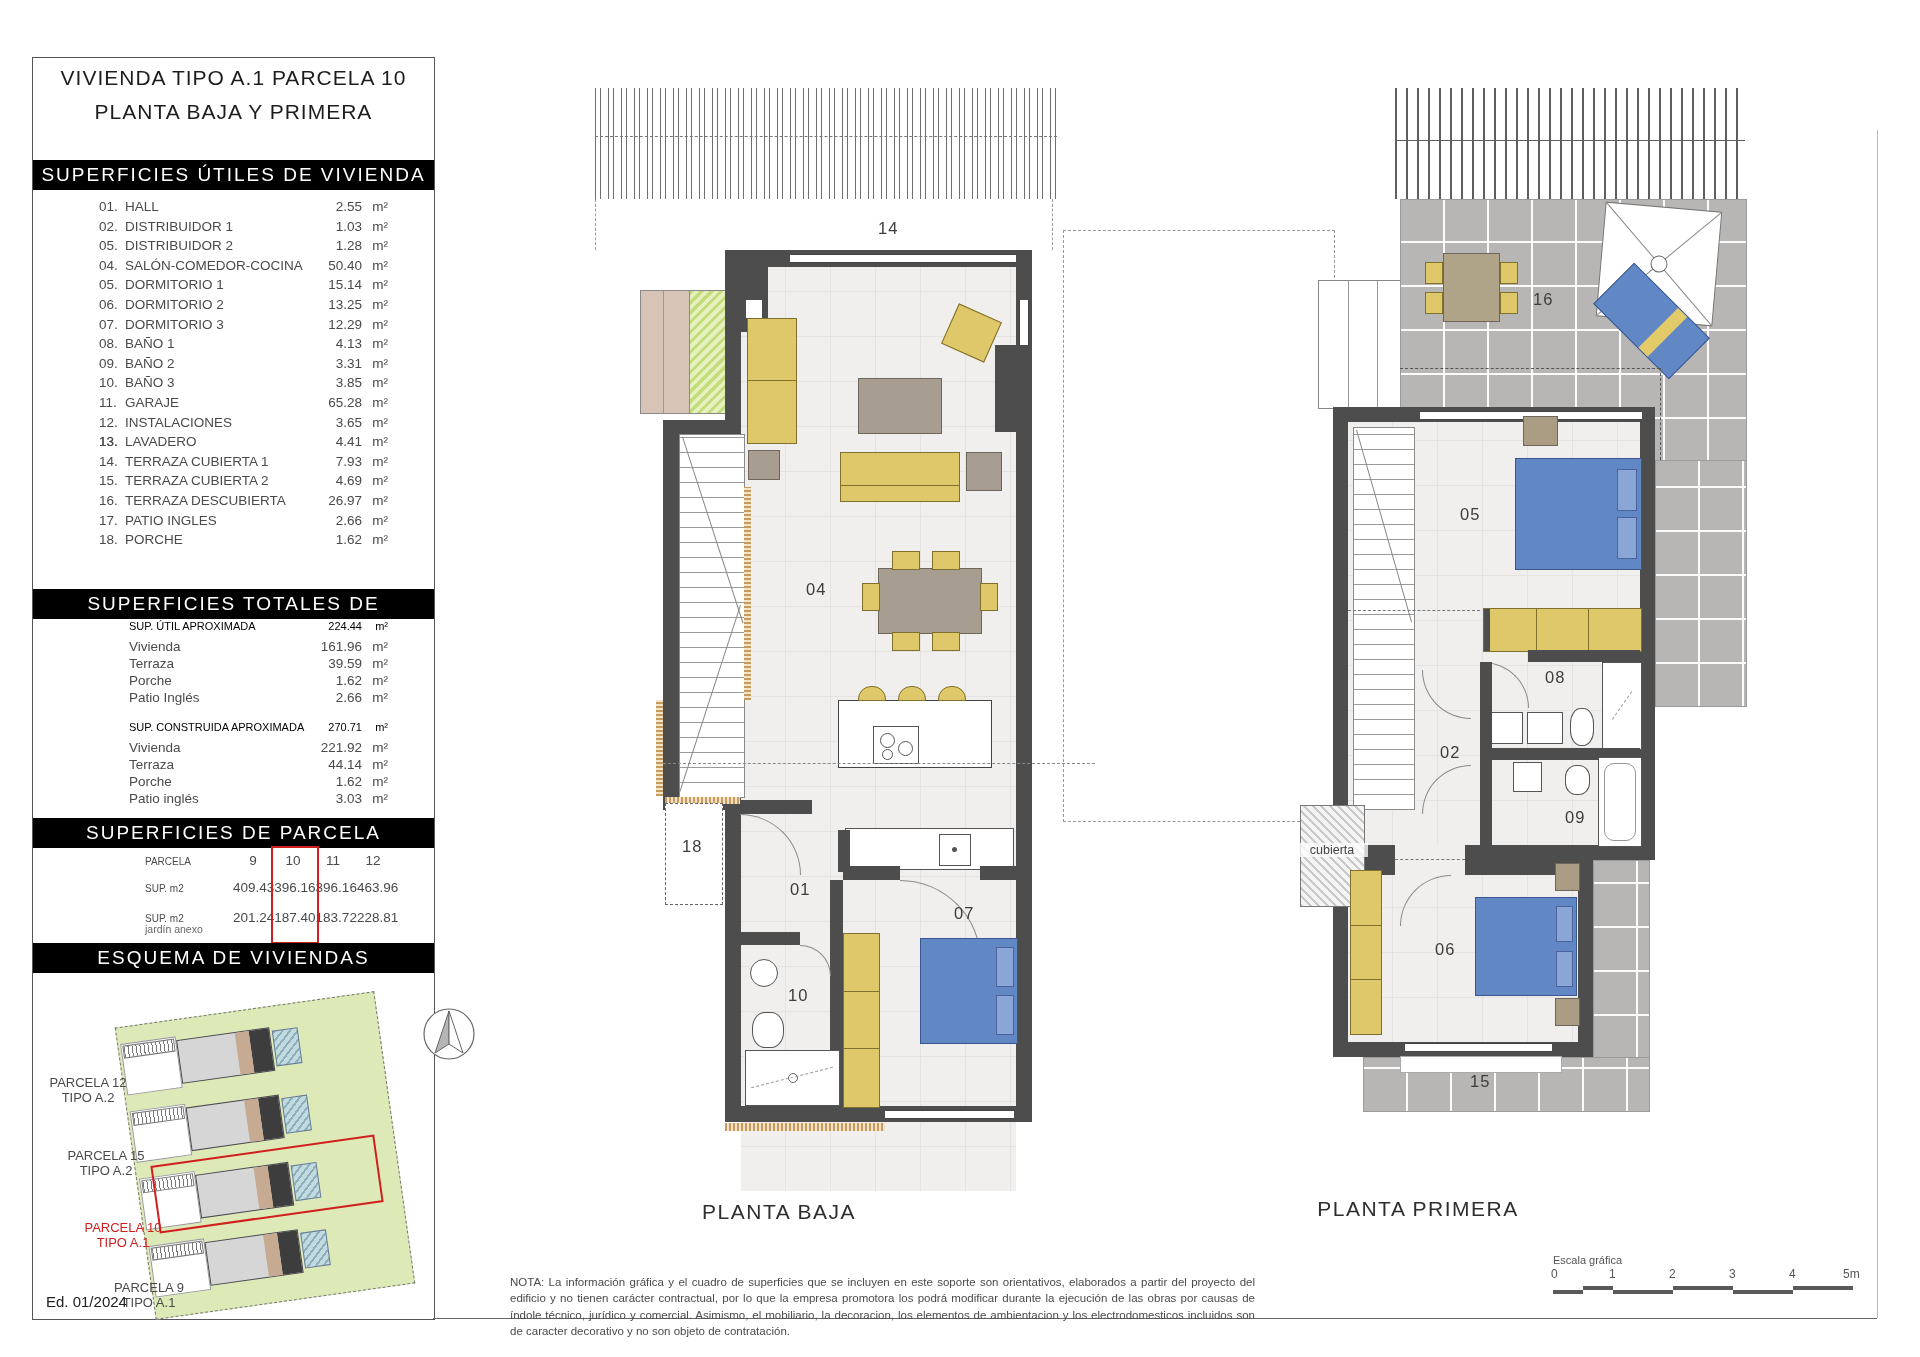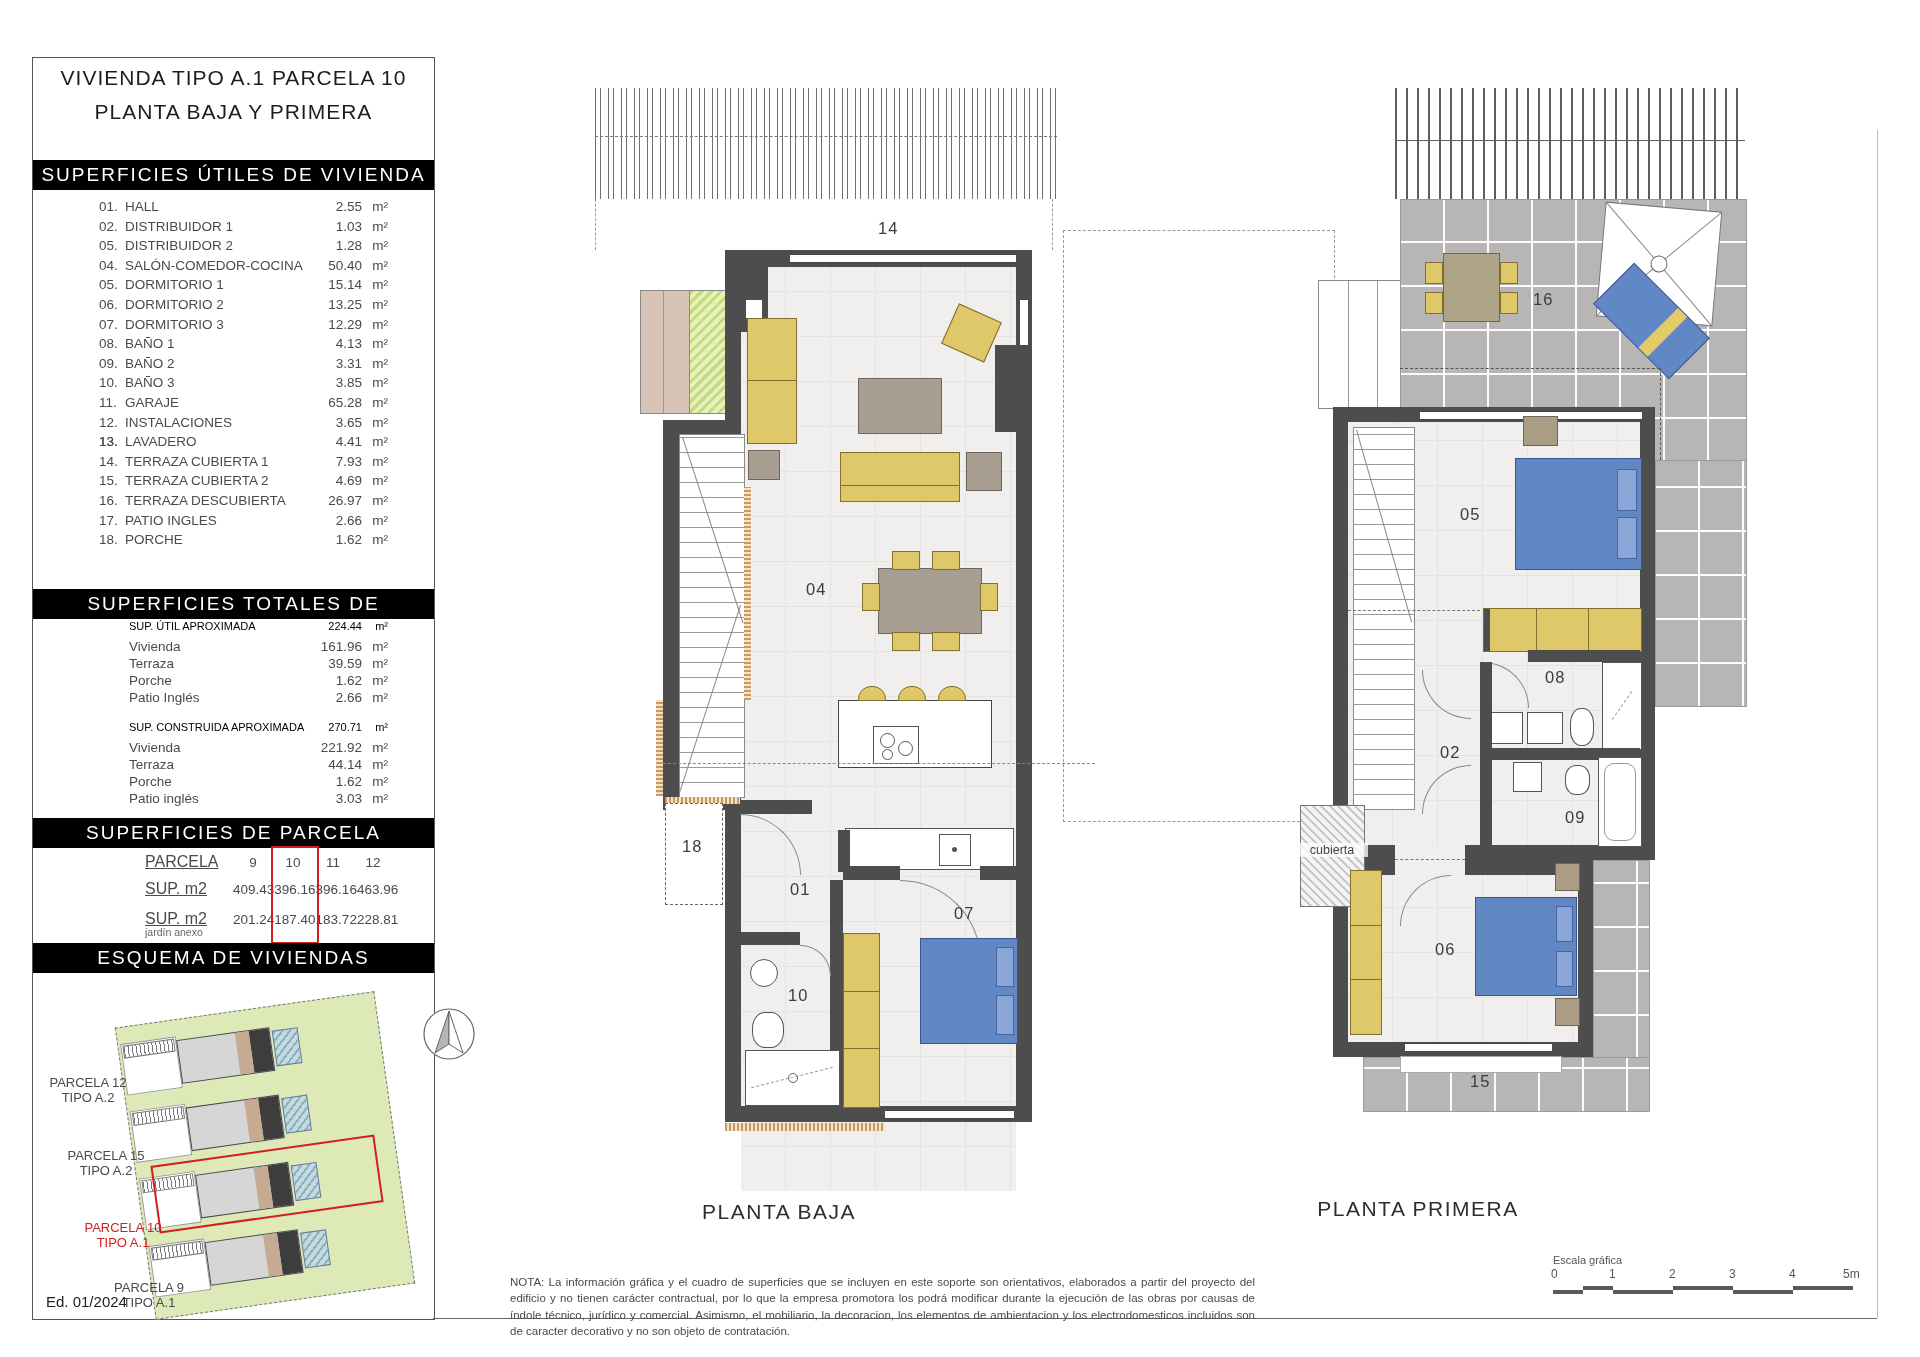--- a/index.html
+++ b/index.html
@@ -14,21 +14,21 @@
   .rows{position:absolute;left:0;right:0;}
   .srow{display:flex;align-items:baseline;height:19.6px;padding:0 46px 0 66px;font-size:13.5px;color:#4a4a4a;}
   .sn{flex:0 0 26px;}
   .sl{flex:1;}
   .sv{flex:0 0 46px;text-align:right;}
   .su{flex:0 0 26px;text-align:right;}
   .trow{display:flex;align-items:baseline;height:17px;padding:0 46px 0 96px;font-size:13.5px;color:#4a4a4a;}
   .trow .sl{flex:1;}
   .trow.b{font-weight:normal;color:#000000;font-size:11px;height:19px;}
   .prow{display:flex;align-items:baseline;padding-left:112px;font-size:14px;color:#4a4a4a;}
-  .prow .plab{flex:0 0 88px;font-size:16px;text-decoration:underline;}
+  .prow .plab{flex:0 0 88px;font-size:10px;}
   .prow .pc{flex:0 0 40px;text-align:center;font-size:13.5px;}
   .psub{font-size:10.5px;color:#666;margin-top:-2px;padding-left:112px;}
   .redbox{position:absolute;border:2.5px solid #d01f1f;background:transparent;}
   .ed{position:absolute;left:13px;top:1235px;font-size:15px;color:#222;}
   
   .esq{position:absolute;left:0;top:938px;right:0;height:315px;}
   .site{position:absolute;left:101px;top:12px;width:260px;height:293px;background:#dde9b6;
         border:1px dashed #777;transform:rotate(-8deg);}
   .unit{position:absolute;left:0;width:100%;height:54px;}
   .drive{position:absolute;left:2px;top:0;width:54px;height:50px;background:#fff;border:1px solid #999;}

